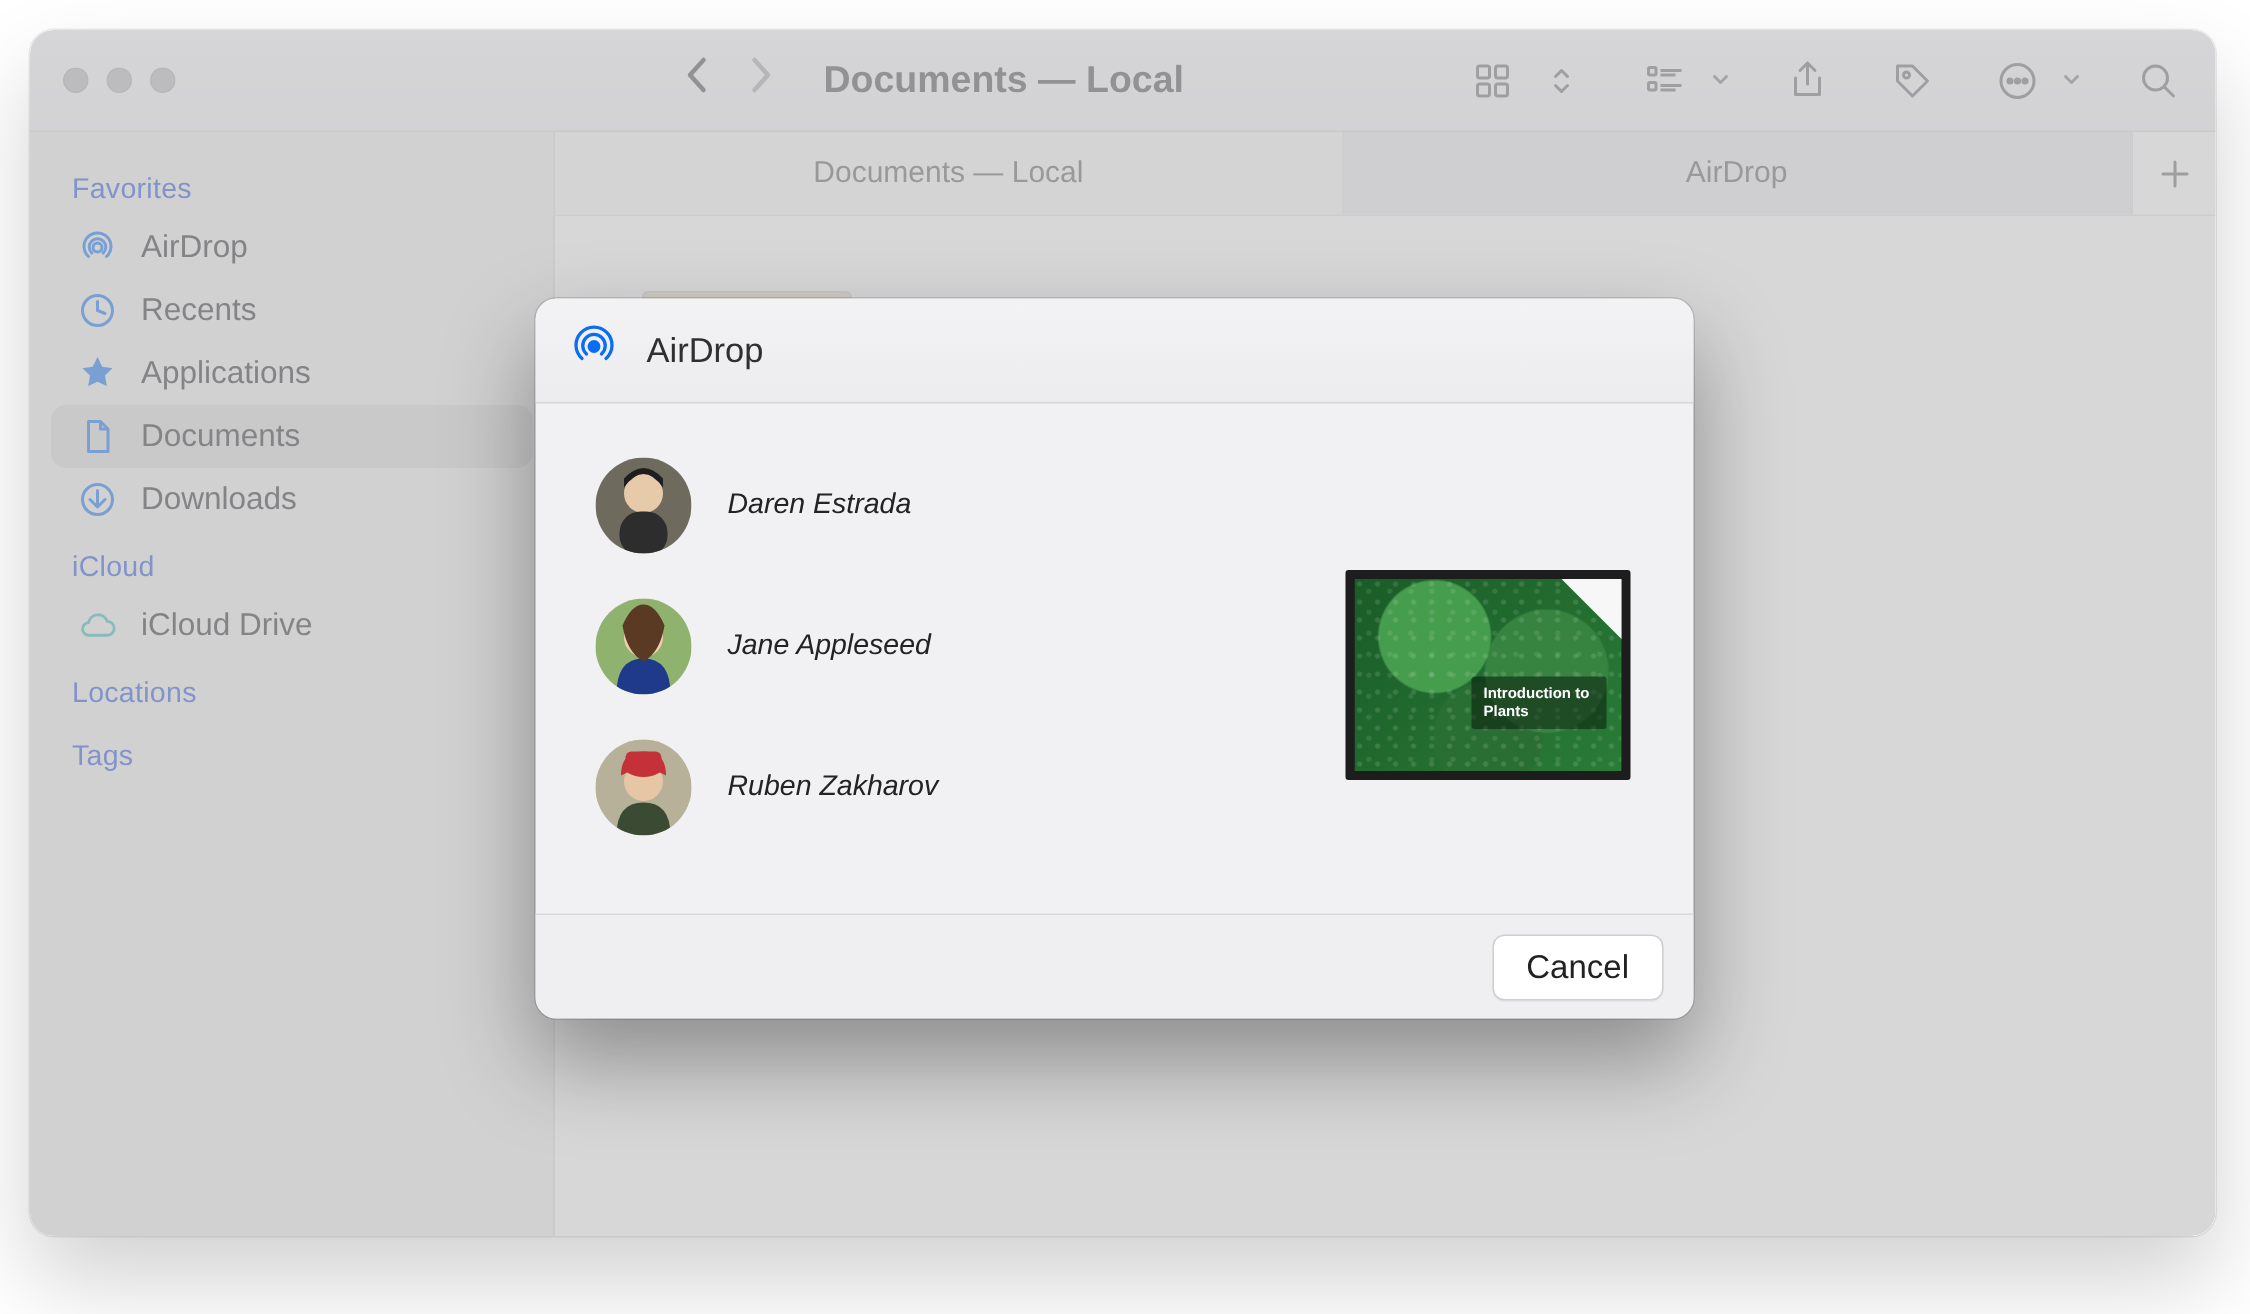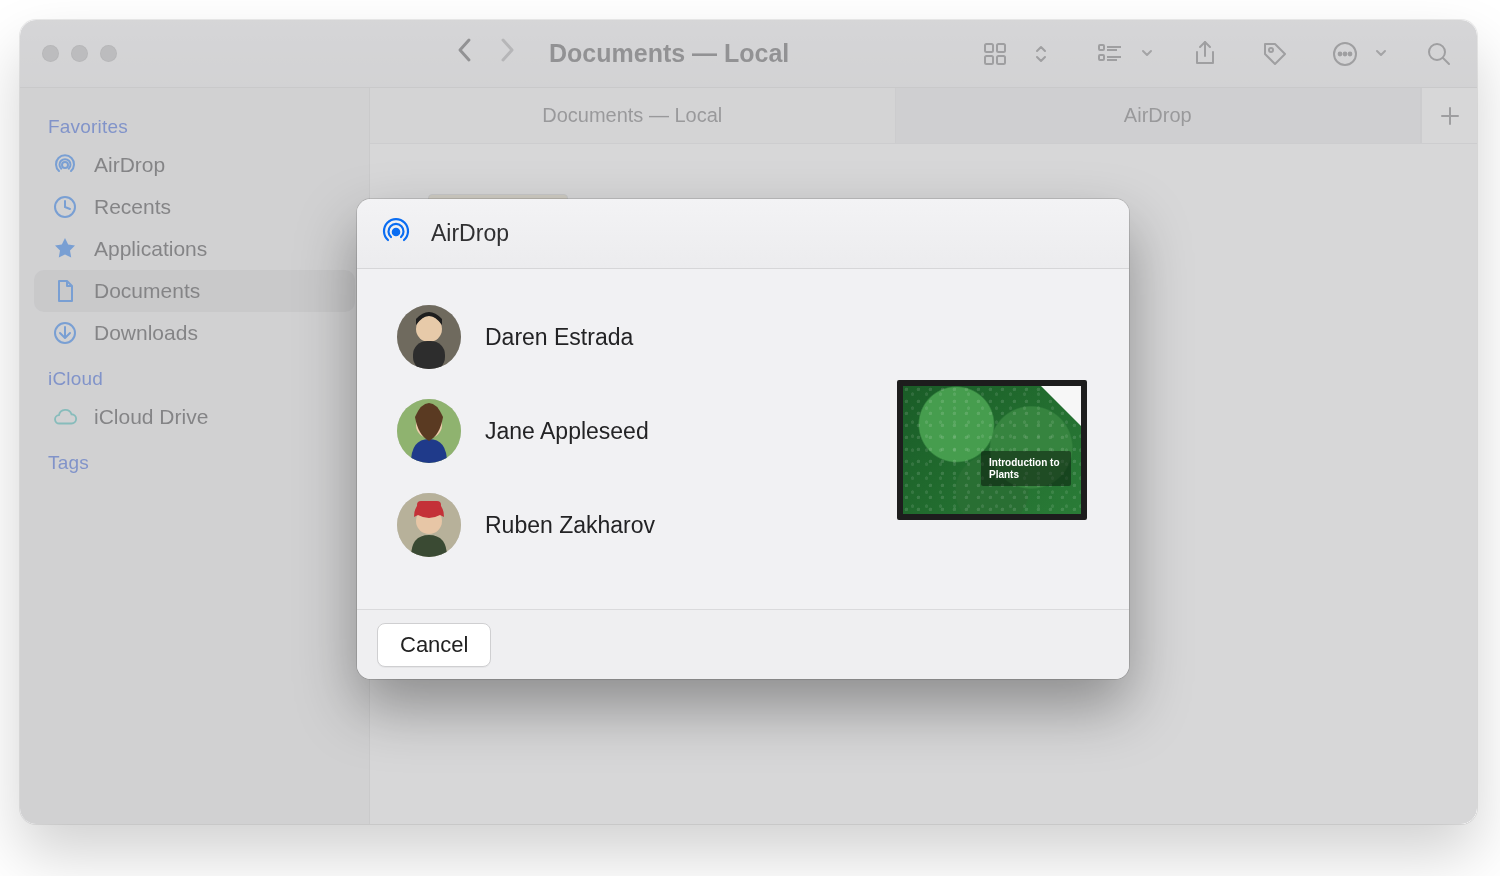--- a/index.html
+++ b/index.html
@@ -59,21 +59,21 @@
   .dlg-head { height:70px; display:flex; align-items:center; gap:18px; padding:0 22px;
               background:linear-gradient(#f3f3f5,#ececee); border-bottom:1px solid #d6d6d8; }
   .dlg-head .airdrop-icon svg { width:34px; height:34px; }
   .dlg-title { font-size:23px; color:#303032; font-weight:500; }
 
   .dlg-body { flex:1; display:flex; padding:22px 22px 0 40px; gap:10px; }
   .recips { flex:1; display:flex; flex-direction:column; gap:30px; padding-top:14px; }
   .recip { display:flex; align-items:center; gap:24px; }
   .avatar { width:64px; height:64px; border-radius:50%; overflow:hidden; background:#ccc; }
   .avatar svg { width:100%; height:100%; display:block; }
-  .recip-name { font-size:23px; color:#232325; }
+  .recip-name { font-size:19px; color:#232325;font-style:italic; }
 
   .preview-wrap { width:230px; display:flex; align-items:center; justify-content:center; }
   .preview { position:relative; width:190px; height:140px; background:#184a2f; border:6px solid #1d1d1d; border-radius:2px; overflow:hidden; }
   .preview-spine { position:absolute; left:-6px; top:-6px; bottom:-6px; width:14px; background:#101010; }
   .leafbg { position:absolute; inset:0;
             background:
               radial-gradient(circle at 30% 30%, #4c9b53 0 24%, transparent 25%),
               radial-gradient(circle at 72% 48%, #3b8243 0 28%, transparent 29%),
               radial-gradient(circle at 50% 82%, #2e6d37 0 26%, transparent 27%),
               linear-gradient(135deg,#1e5a2a,#2f7a3b);
@@ -85,21 +85,21 @@
                     radial-gradient(circle at 68% 58%, rgba(255,255,255,.22) 0 1.5px, transparent 2px) 0 0/14px 14px;
                   opacity:.45; }
   .pagecurl { position:absolute; top:-2px; right:-2px; width:44px; height:44px;
               background:#f7f7f7; clip-path: polygon(100% 0, 100% 100%, 0 0);
               box-shadow:-2px 2px 3px rgba(0,0,0,.25); }
   .preview-label { position:absolute; right:10px; bottom:28px; width:90px; padding:6px 8px;
                    background:rgba(0,0,0,.42); color:#fff; font-size:10px; font-weight:600;
                    line-height:1.15; border-radius:2px; }
 
   .dlg-foot { height:70px; border-top:1px solid #dadadc; display:flex; align-items:center;
-              justify-content:flex-start; padding:0 20px; background:#efeff1; }
+              justify-content:flex-end; padding:0 20px; background:#efeff1; }
   .btn-cancel { background:#fff; border:1px solid #cfcfd1; padding:8px 22px; border-radius:8px;
                 font-size:22px; color:#222; box-shadow:0 1px 0 rgba(0,0,0,.04); }
 
   
   .stroke-blue { stroke:#0a6df2; }
 </style>
 </head>
 <body>
 
 <div class="stage">
@@ -253,20 +253,21 @@
         <div class="sb-heading">iCloud</div>
         <div class="sb-item">
           <span class="sb-icon">
             <svg width="28" height="20" viewBox="0 0 28 20" fill="none" stroke="#2fb8b3" stroke-width="2">
                 <path d="M8 17h13a5 5 0 0 0 0-10 7 7 0 0 0-13.5 1A4.5 4.5 0 0 0 8 17z"></path>
               </svg>
           </span>
           <span>iCloud Drive</span>
         </div>
 
+        <div class="sb-heading">Locations</div>
 
         <div class="sb-heading">Tags</div>
       </div>
 
       <div class="main">
         <div class="tabbar">
           <div class="tab">
             <span>Documents — Local</span>
           </div>
           <div class="tab inactive">

